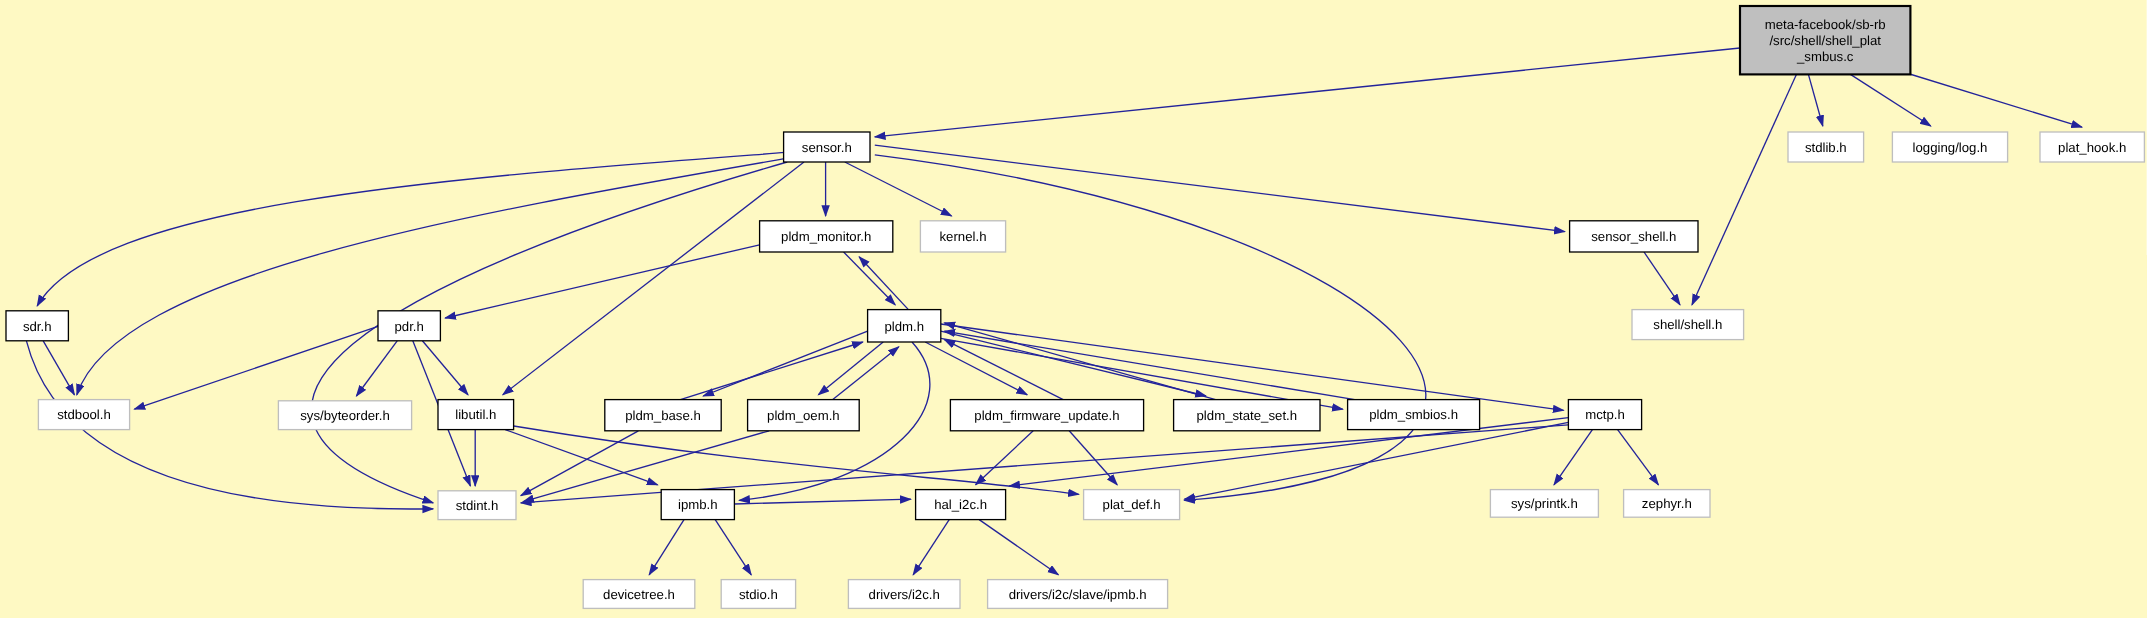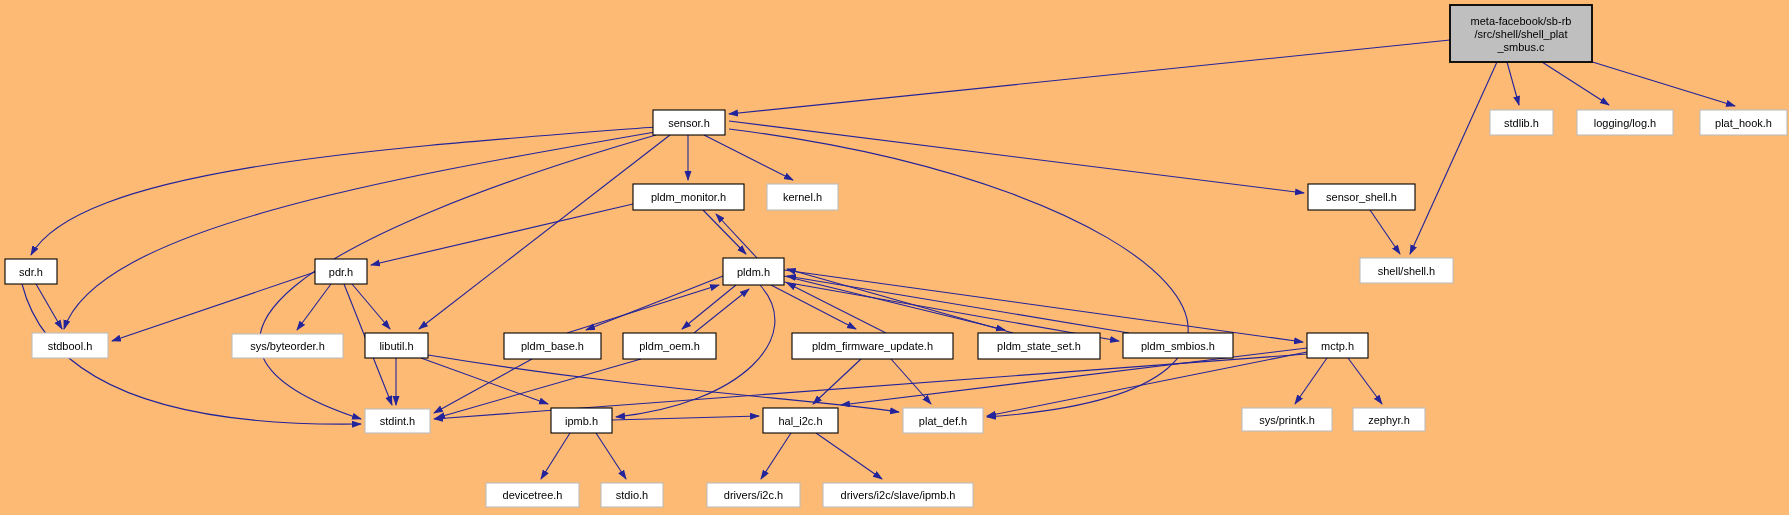--- a/index.html
+++ b/index.html
@@ -5,21 +5,21 @@
   html, body {
     margin: 0;
     padding: 0;
     background: #ffffff;
     font-family: "Liberation Sans", sans-serif;
   }
   .stage {
     position: relative;
     width: 1789px;
     height: 515px;
-    background: #fdba74;
+    background: #fef9c3;
     overflow: hidden;
   }
   svg { display: block; }
   .edge {
     fill: none;
     stroke-width: 1.1;
   }
   .node-rect { stroke-width: 1.1; }
   .node-rect.root { stroke-width: 1.8; }
   .node-label {

